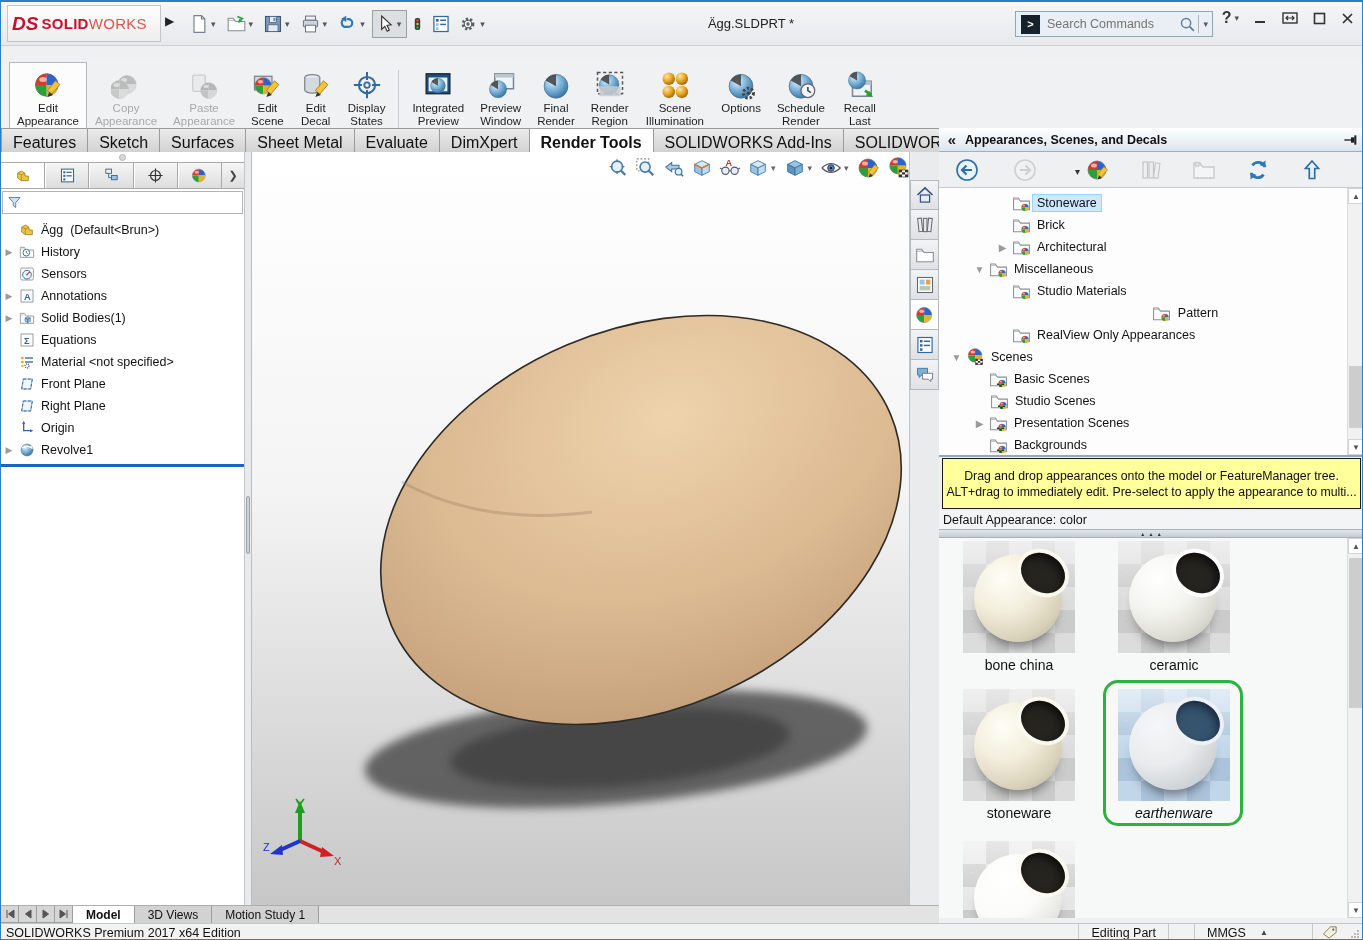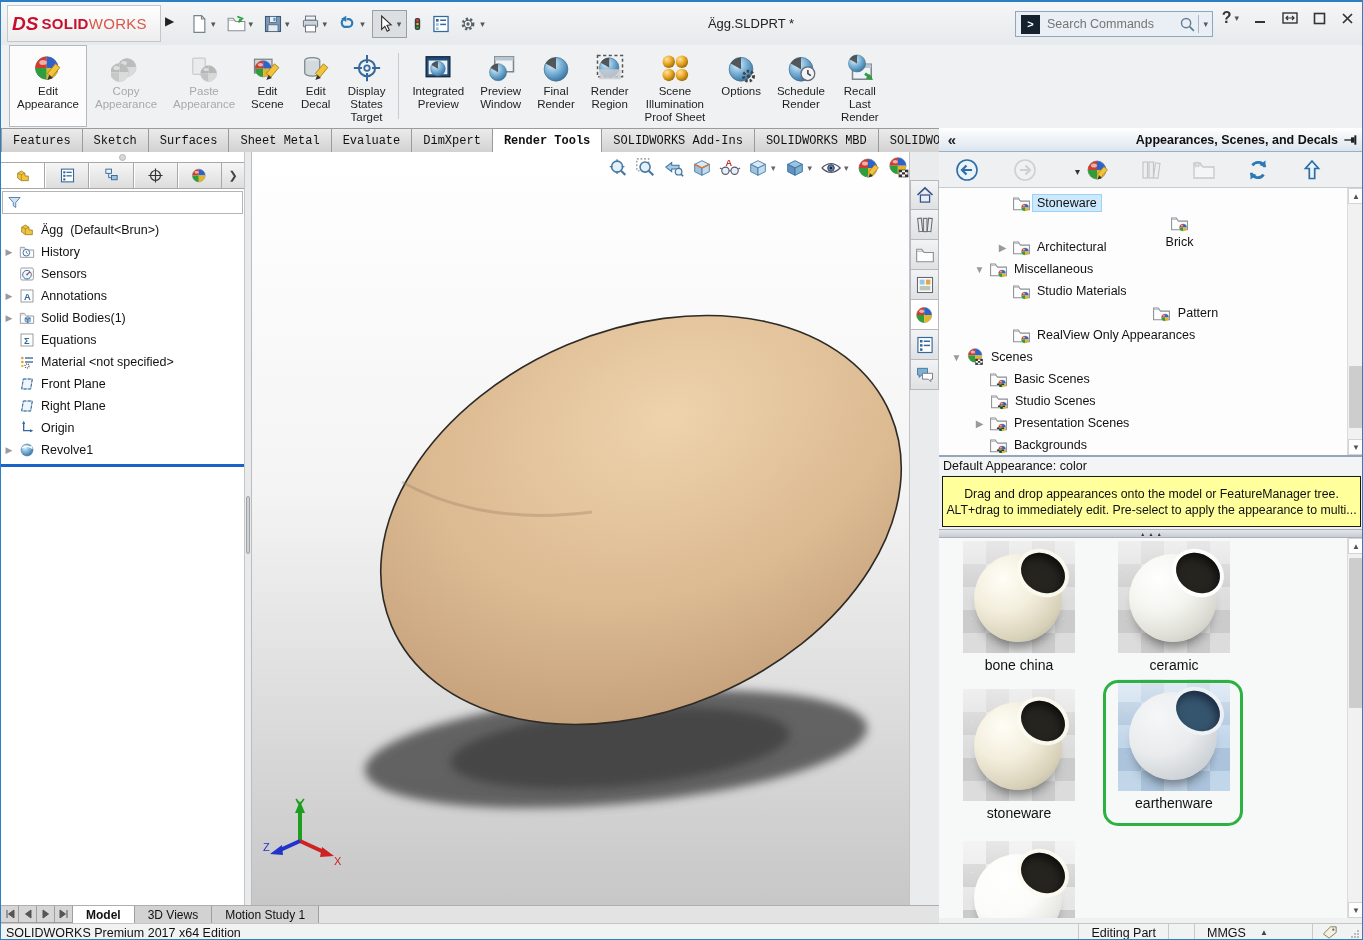--- a/index.html
+++ b/index.html
@@ -31,41 +31,41 @@
     font-size:11px;display:flex;align-items:center;justify-content:center;font-weight:bold;}
   #search input{flex:1;border:none;background:transparent;outline:none;font-size:12.5px;
     color:#333;font-family:"Liberation Sans",sans-serif;min-width:0;}
   .search-mag{padding:0 2px;}
   .search-dd{font-size:9px;color:#556;border-left:1px solid #aab8c4;padding:4px 4px;}
   #win-controls{position:absolute;right:8px;top:7px;display:flex;align-items:center;gap:15px;}
   .wc{display:flex;align-items:center;color:#333;font-size:15px;}
   .wc .q{font-weight:bold;font-size:16px;}
   .wc .dd{font-size:9px;color:#555;margin-left:3px;}
   
-  #ribbon{position:absolute;left:0;top:43px;right:0;height:82px;background:#f0f1f2;}
+  #ribbon{position:absolute;left:0;top:60px;right:0;height:82px;background:#f0f1f2;}
   #ribbon-buttons{display:flex;align-items:stretch;height:100%;padding-left:8px;}
   .ribbon-btn{display:flex;flex-direction:column;align-items:center;justify-content:flex-start;
     padding:5px 7px 2px;border:1px solid transparent;min-width:48px;}
   .ribbon-btn.active{background:#fcfcfc;border-color:#b2b9c1;}
   .rb-icon{height:34px;display:flex;align-items:center;justify-content:center;}
   .rb-label div{font-size:11.5px;line-height:13px;text-align:center;color:#1e1e1e;white-space:nowrap;}
   .ribbon-btn.disabled .rb-label div{color:#a9a9a9;}
   .ribbon-btn.disabled .rb-icon{filter:grayscale(1) opacity(.4);}
   .rb-sep{width:1px;background:#c9cccf;margin:8px 5px;}
   
   #tabrow{position:absolute;left:0;top:126px;width:938px;height:24px;background:#d3d3d3;}
   #command-tabs{display:flex;height:100%;}
-  .ctab{padding:5px 11px 0;font-size:12px;color:#111;background:linear-gradient(#ebebeb,#d2d2d2);
-    border:1px solid #9b9b9b;border-bottom:none;margin-right:-1px;white-space:nowrap;font-family:Liberation Mono, monospace;}
+  .ctab{padding:5px 11px 0;font-size:16px;color:#111;background:linear-gradient(#ebebeb,#d2d2d2);
+    border:1px solid #9b9b9b;border-bottom:none;margin-right:-1px;white-space:nowrap;}
   .ctab.active{background:#fff;font-weight:bold;}
   #panel-header{position:absolute;left:938px;top:126px;width:425px;height:24px;
     background:linear-gradient(#ffffff,#dbe5ee);border-bottom:1px solid #9ab0c4;
     display:flex;align-items:center;}
   #panel-header .ph-collapse{width:26px;text-align:center;font-size:15px;font-weight:bold;color:#223;}
-  #panel-header .ph-title{flex:1;text-align:right;font-size:12.5px;font-weight:bold;color:#111;}
+  #panel-header .ph-title{flex:1;text-align:left;font-size:12.5px;font-weight:bold;color:#111;}
   #panel-header .ph-pin{width:26px;display:flex;justify-content:center;}
   
   #left-panel{position:absolute;left:0;top:150px;width:243px;height:753px;background:#fff;}
   .lp-grip{height:10px;display:flex;justify-content:center;align-items:center;}
   .lp-grip i{width:7px;height:7px;border-radius:50%;background:#d8d8d8;border:1px solid #b5b5b5;}
   #lp-tabs{display:flex;height:27px;border-top:1px solid #a8a8a8;border-bottom:1px solid #a8a8a8;}
   .lp-tab{flex:1;display:flex;align-items:center;justify-content:center;
     background:linear-gradient(#f6f6f6,#dddddd);border-right:1px solid #a8a8a8;border-left:1px solid #fff;}
   .lp-tab.active{background:#fff;}
   .lp-expander{width:22px;display:flex;align-items:center;justify-content:center;
@@ -1084,21 +1084,21 @@
                   <path d="M11 3 A9 9 0 0 0 2 12 L11 12 Z" fill="#d23b2f"></path>
                   <path d="M11 3 A9 9 0 0 1 20 12 L11 12 Z" fill="#2e64c8"></path>
                   <path d="M2 12 A9 9 0 0 0 11 21 L11 12 Z" fill="#2d9e3a"></path>
                   <path d="M20 12 A9 9 0 0 1 11 21 L11 12 Z" fill="#e2b426"></path>
                   <ellipse cx="8" cy="7.5" rx="3" ry="2" fill="rgba(255,255,255,.6)"></ellipse>
                 </g>
               </svg>
             </span>
             <span class="rpt-label selected">Stoneware</span>
           </div>
-          <div class="rpt-row" style="padding-left: 56px; flex-direction: column;">
+          <div class="rpt-row" style="padding-left: 56px;">
             <span class="rpt-arrow"></span>
             <span class="rpt-icon">
               <svg width="19" height="19" viewBox="0 0 24 24">
                 <path d="M2 7 h7 l2 2 h11 v11 h-20 z" fill="#fdfdfd" stroke="#8a8f94" stroke-width="1.3"></path>
                 <path d="M2 7 v-2 h6 l1.5 2" fill="#fdfdfd" stroke="#8a8f94" stroke-width="1.3"></path>
                 <g transform="translate(11,11) scale(0.5)">
                   <circle cx="11" cy="12" r="9" fill="#fff" stroke="#777" stroke-width="0.8"></circle>
                   <path d="M11 3 A9 9 0 0 0 2 12 L11 12 Z" fill="#d23b2f"></path>
                   <path d="M11 3 A9 9 0 0 1 20 12 L11 12 Z" fill="#2e64c8"></path>
                   <path d="M2 12 A9 9 0 0 0 11 21 L11 12 Z" fill="#2d9e3a"></path>
@@ -1293,25 +1293,25 @@
             </span>
             <span class="rpt-label">Backgrounds</span>
           </div>
         </div>
       <div class="vscroll">
         <div class="sb-btn" style="top:0">▲</div>
         <div class="sb-thumb" style="top:178px;height:62px"></div>
         <div class="sb-btn" style="bottom:0">▼</div>
       </div>
     </div>
-    <div id="rp-default">Default Appearance: color</div>
     <div id="rp-tip">
       <div>Drag and drop appearances onto the model or FeatureManager tree.</div>
       <div>ALT+drag to immediately edit.  Pre-select to apply the appearance to multi...</div>
     </div>
+    <div id="rp-default">Default Appearance: color</div>
     <div id="rp-splitter"></div>
     <div id="rp-thumbs">
       <div class="vscroll">
         <div class="sb-btn" style="top:0">▲</div>
         <div class="sb-thumb" style="top:20px;height:150px"></div>
         <div class="sb-btn" style="bottom:0">▼</div>
       </div>
     <div class="thumb-cell v-cream" style="left: 24px; top: 3px;">
           <div class="thumb">
             <div class="ball"></div>
@@ -1326,21 +1326,21 @@
           </div>
           <div class="thumb-label">ceramic</div>
         </div>
         <div class="thumb-cell v-cream" style="left: 24px; top: 151px;">
           <div class="thumb">
             <div class="ball"></div>
             <div class="hole"></div>
           </div>
           <div class="thumb-label">stoneware</div>
         </div>
-        <div class="thumb-cell v-blue" style="left: 179px; top: 141px;">
+        <div class="thumb-cell v-blue" style="left: 179px; top: 151px; font-style: italic;">
           <div class="thumb">
             <div class="ball"></div>
             <div class="hole"></div>
           </div>
           <div class="thumb-label">earthenware</div>
         </div>
         <div class="sel-ring" style="left: 164px; top: 142px; width: 140px; height: 146px; border-color: rgb(44, 178, 64);"></div>
         <div class="thumb-cell v-bright" style="left: 24px; top: 303px;">
           <div class="thumb">
             <div class="ball"></div>

